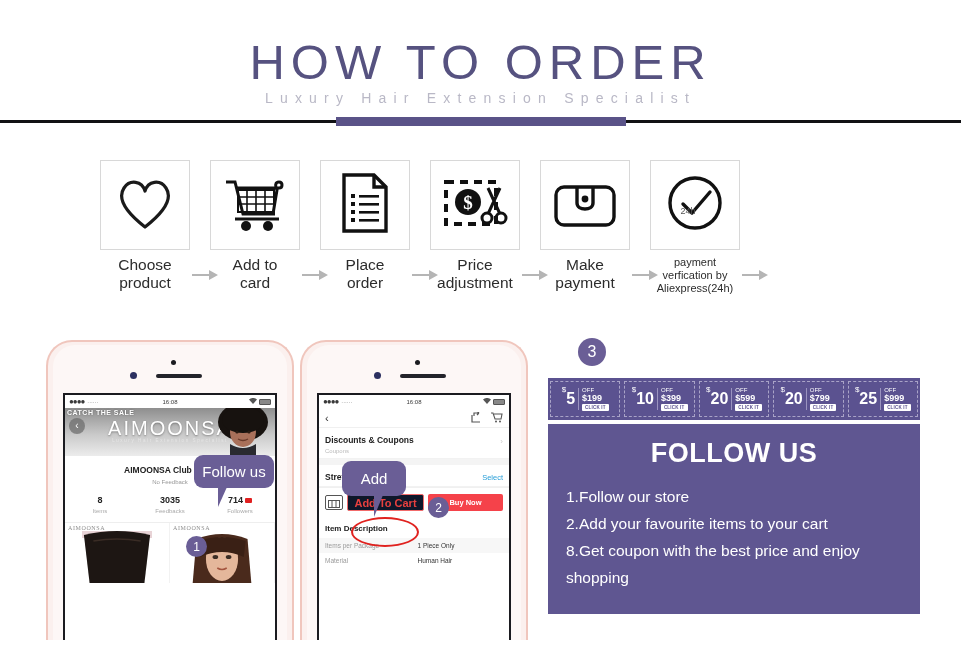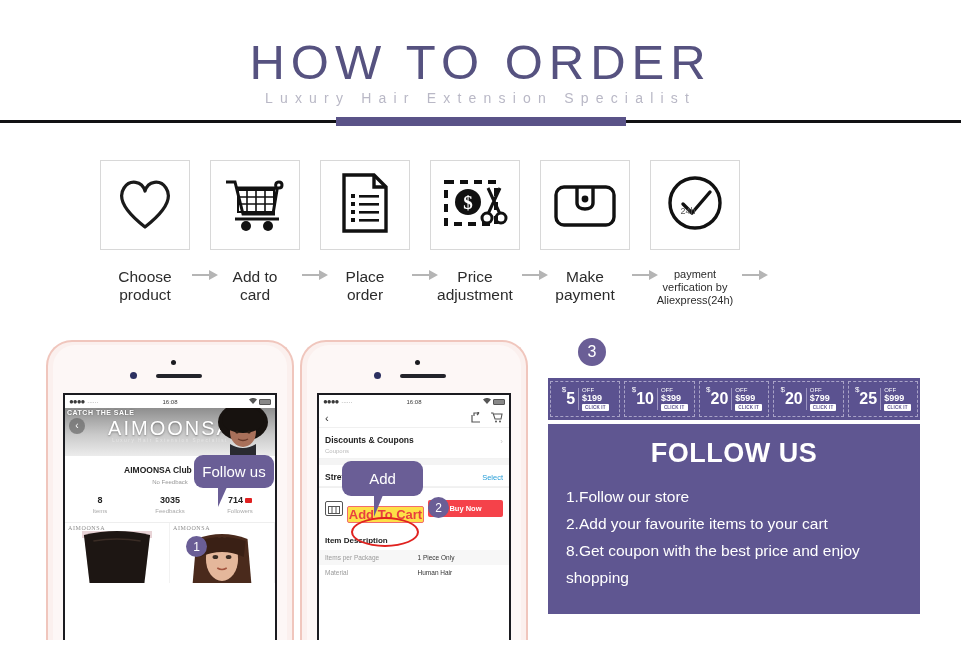--- a/index.html
+++ b/index.html
@@ -41,21 +41,21 @@
   .step {
     position: absolute; top: 0; width: 92px;
     display: flex; flex-direction: column; align-items: center;
   }
   .step-box {
     width: 90px; height: 90px;
     border: 1px solid #d8d8d8; background: #fff;
     display: flex; align-items: center; justify-content: center;
   }
   .step-label {
-    margin-top: 18px; text-align: center;
+    margin-top: 6px; text-align: center;
     font-size: 15.5px; color: #2c2c2c; line-height: 18px;
     white-space: pre-line; width: 120px;
   }
   .step-label.small { font-size: 11px; line-height: 13px; }
   .arrow {
     position: absolute; top: 109px; width: 26px; height: 12px;
   }
   .arrow svg { display: block; }
 
   
@@ -182,21 +182,21 @@
     display: flex; align-items: center; gap: 4px;
     padding: 6px; border-top: 1px solid #f0f0f0;
   }
   .shop-icon {
     width: 18px; height: 15px; border: 1px solid #555; border-radius: 2px;
     display: flex; align-items: center; justify-content: center;
   }
   .btn-add {
     flex: 1; height: 17px; border: 1px solid #f26b6b; color: #e8403f;
     display: flex; align-items: center; justify-content: center;
-    font-size: 13px; font-weight: bold; border-radius: 2px; background: #fde047; margin-top: 12px;
+    font-size: 11px; font-weight: bold; border-radius: 2px; background: #0f172a;
   }
   .btn-buy {
     flex: 1; height: 17px; background: #f5424a; color: #fff;
     display: flex; align-items: center; justify-content: center;
     font-size: 7.5px; font-weight: bold; border-radius: 2px;
   }
   .desc-title { font-size: 8px; font-weight: bold; color: #222; padding: 7px 6px 5px; }
   .desc-row { display: flex; font-size: 6.5px; padding: 4px 6px; }
   .desc-row.alt { background: #f7f7f7; }
   .desc-k { width: 52%; color: #9a9a9a; }
@@ -574,21 +574,21 @@
           <span class="desc-v">1 Piece Only</span>
         </div>
         <div class="desc-row">
           <span class="desc-k">Material</span>
           <span class="desc-v">Human Hair</span>
         </div>
       </div>
     </div>
   </div>
 
-  <div class="bubble" style="left:342px; top:461px; width:81px; height:35px;">
+  <div class="bubble" style="left:342px; top:461px; width:64px; height:35px;">
     <span>Add</span>
   </div>
   <div class="bubble-tail" style="left:374px; top:495px;
        border-left:9px solid #6a5e96; border-right:9px solid transparent;
        border-bottom:22px solid transparent;"></div>
   <div class="red-ellipse" style="left:351px; top:517px; width:68px; height:30px;"></div>
   <div class="badge-num" style="left:428px; top:497px;">
     <span>2</span>
   </div>
 

